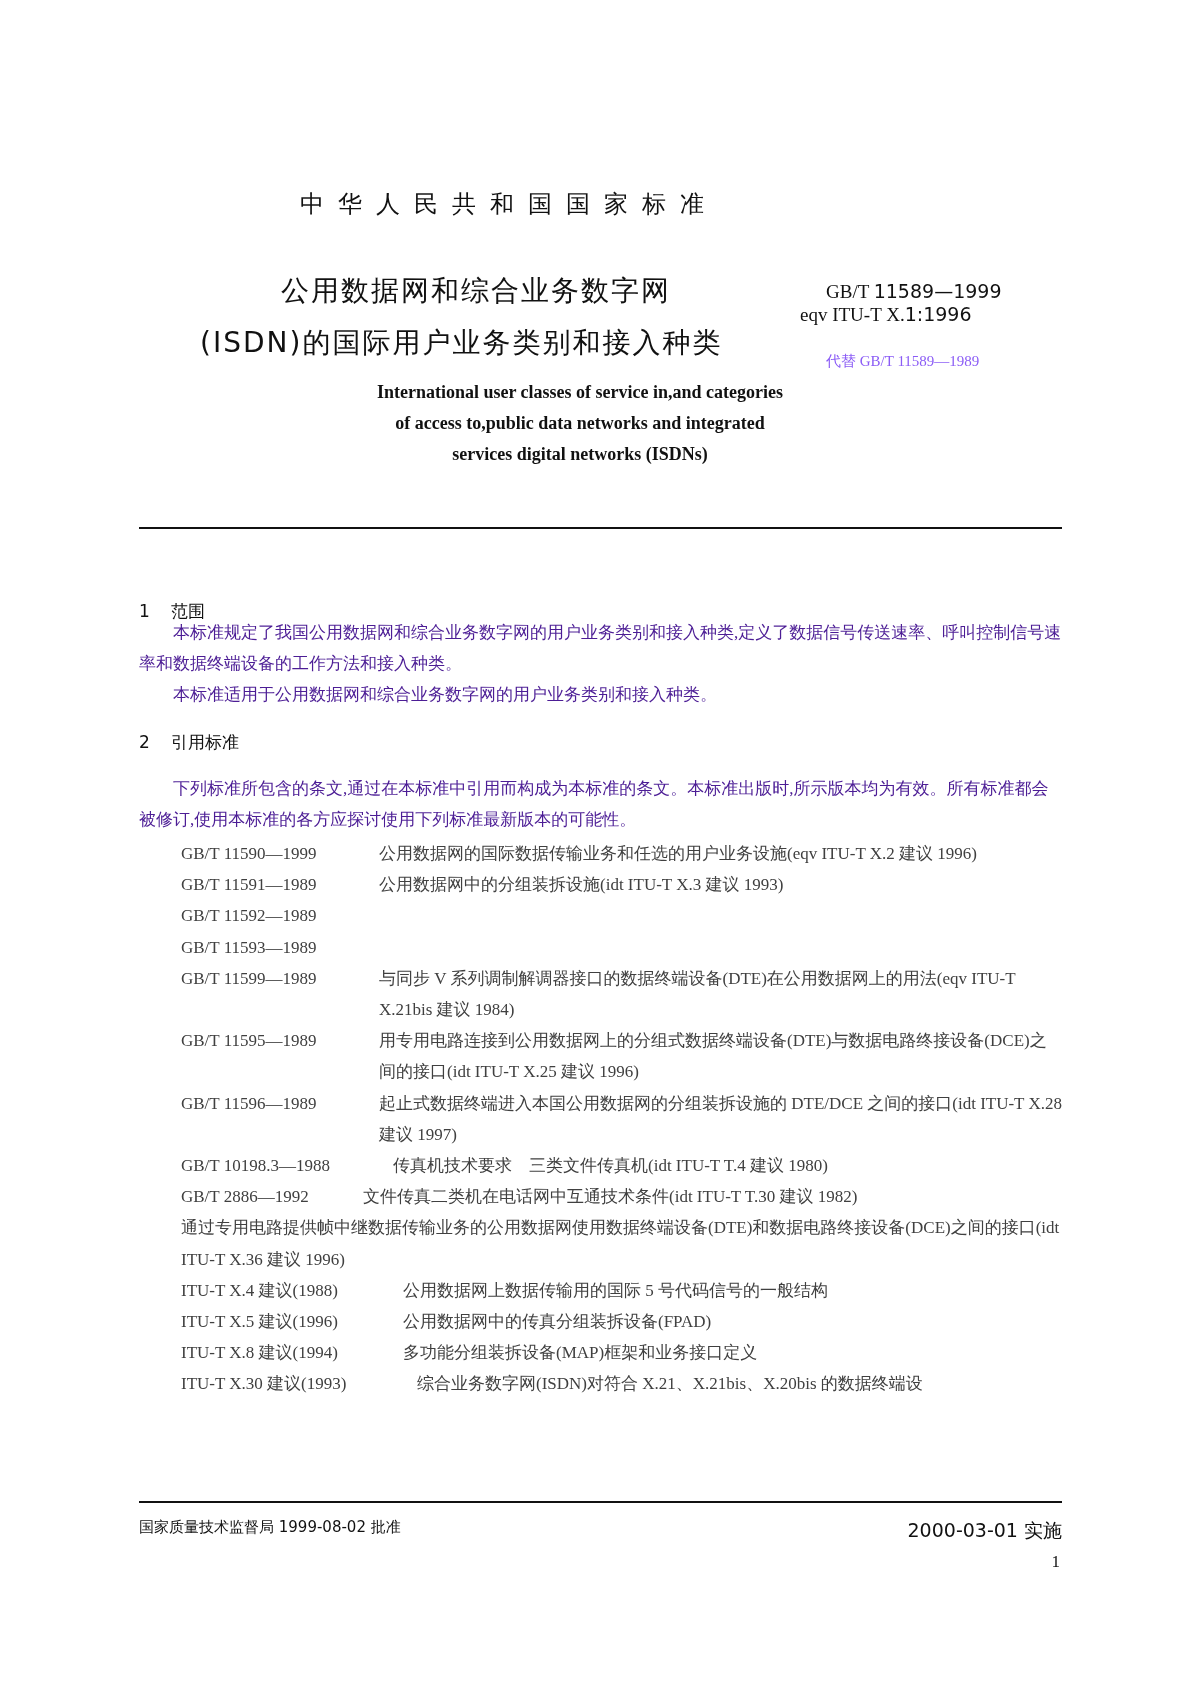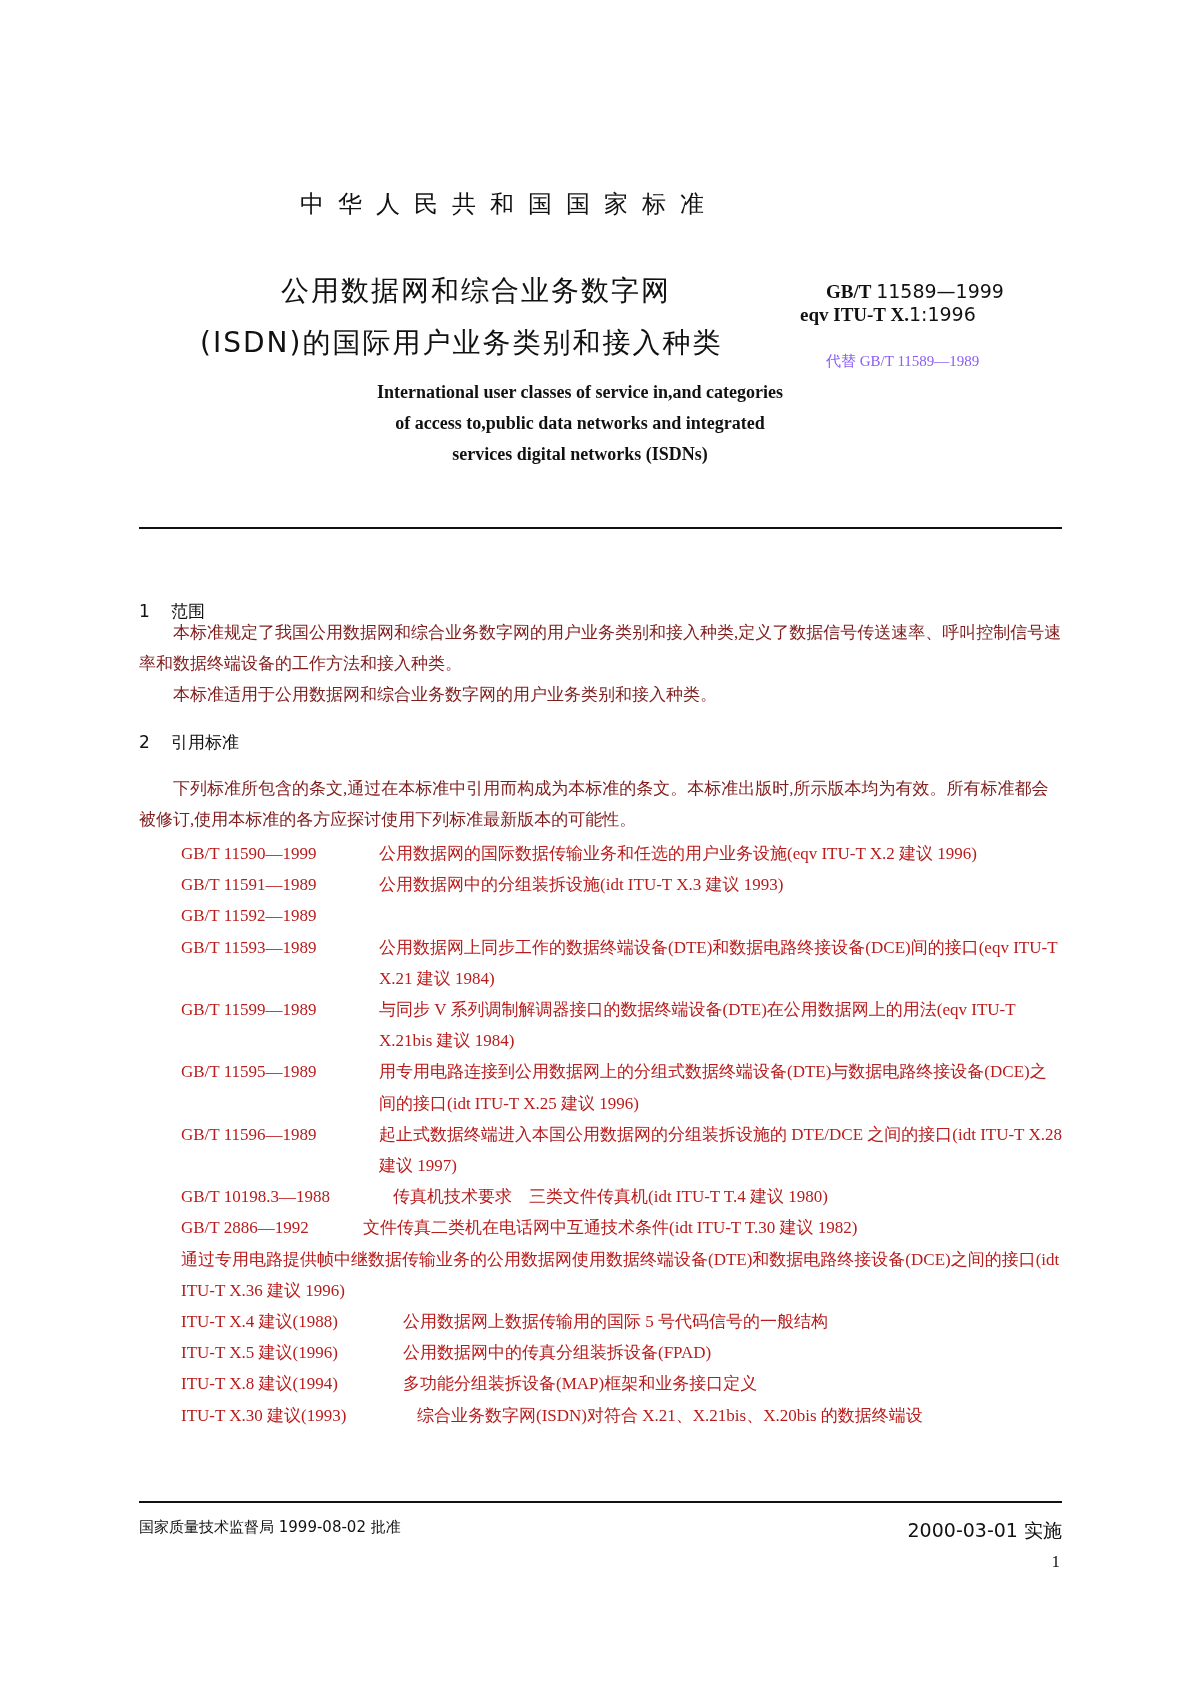--- a/index.html
+++ b/index.html
@@ -9,42 +9,42 @@
   .sans { font-family: "DejaVu Sans", "Liberation Sans", sans-serif; }
   .serif { font-family: "Liberation Serif", "DejaVu Serif", serif; }
 
   #std-header { left: 300px; top: 188px; font-size: 24px; letter-spacing: 14px; }
   .title-cn { font-size: 28px; letter-spacing: 2px; }
   #title-line-1 { left: 281px; top: 272px; }
   #title-line-2 { left: 200px; top: 324px; }
   #std-number { left: 826px; top: 280px; font-size: 19px; }
   #std-eqv { left: 800px; top: 303px; font-size: 19px; }
   #std-replaces { left: 826px; top: 352px; font-size: 15px; color: #8b5cf6; }
-  .b { font-weight: bold; margin-top: 24px; }
+  .b { font-weight: normal; margin-top: 24px; }
 
   .title-en { font-weight: bold; font-size: 18px; text-align: center; width: 700px; left: 230px; }
   #title-en-1 { top: 382px; }
   #title-en-2 { top: 413px; }
   #title-en-3 { top: 444px; }
 
   .rule { position: absolute; left: 139px; width: 923px; height: 2px; background: #111; }
   #rule-top { top: 527px; }
   #rule-bottom { top: 1501px; }
 
   .sec-head { font-size: 17px; left: 139px; }
   .sec-head .num { display: inline-block; width: 32px; }
   #sec1-head { top: 572px; margin-top: 28px; }
   #sec2-head { top: 731px; }
 
-  .para { font-size: 17px; left: 139px; width: 923px; white-space: normal; line-height: 31px; color: #7f1d1d; }
+  .para { font-size: 17px; left: 139px; width: 923px; white-space: normal; line-height: 31px; color: #4c1d95; }
   .para p { margin: 0; text-indent: 34px; }
   #sec1-body { top: 617px; }
   #sec2-body { top: 773px; }
 
-  #refs { position: absolute; left: 181px; top: 838px; width: 881px; font-size: 17px; color: #b91c1c; line-height: 31.2px; }
+  #refs { position: absolute; left: 181px; top: 838px; width: 881px; font-size: 17px; color: #404040; line-height: 31.2px; }
   .ref { display: flex; }
   .ref .code { flex: 0 0 auto; white-space: nowrap; }
   .ref .desc { flex: 1 1 auto; }
   .ref.w1 .code { width: 198px; }
   .ref.w2 .code { width: 212px; }
   .ref.w3 .code { width: 182px; }
   .ref.w4 .code { width: 168px; }
   .ref.w5 .code { width: 222px; }
   .ref.w6 .code { width: 236px; }
 
@@ -97,21 +97,20 @@
     </div>
   <div class="ref w1">
       <span class="code">GB/T 11591—1989</span>
       <span class="desc">公用数据网中的分组装拆设施(idt ITU-T X.3 建议 1993)</span>
     </div>
   <div class="ref w1">
       <span class="code">GB/T 11592—1989</span>
     </div>
   <div class="ref w1">
       <span class="code">GB/T 11593—1989</span>
-      <span class="desc">公用数据网上同步工作的数据终端设备(DTE)和数据电路终接设备(DCE)间的接口(eqv ITU-T X.21 建议 1984)</span>
     </div>
   <div class="ref w1">
       <span class="code">GB/T 11599—1989</span>
       <span class="desc">与同步 V 系列调制解调器接口的数据终端设备(DTE)在公用数据网上的用法(eqv ITU-T X.21bis 建议 1984)</span>
     </div>
   <div class="ref w1">
       <span class="code">GB/T 11595—1989</span>
       <span class="desc">用专用电路连接到公用数据网上的分组式数据终端设备(DTE)与数据电路终接设备(DCE)之间的接口(idt ITU-T X.25 建议 1996)</span>
     </div>
   <div class="ref w1">

